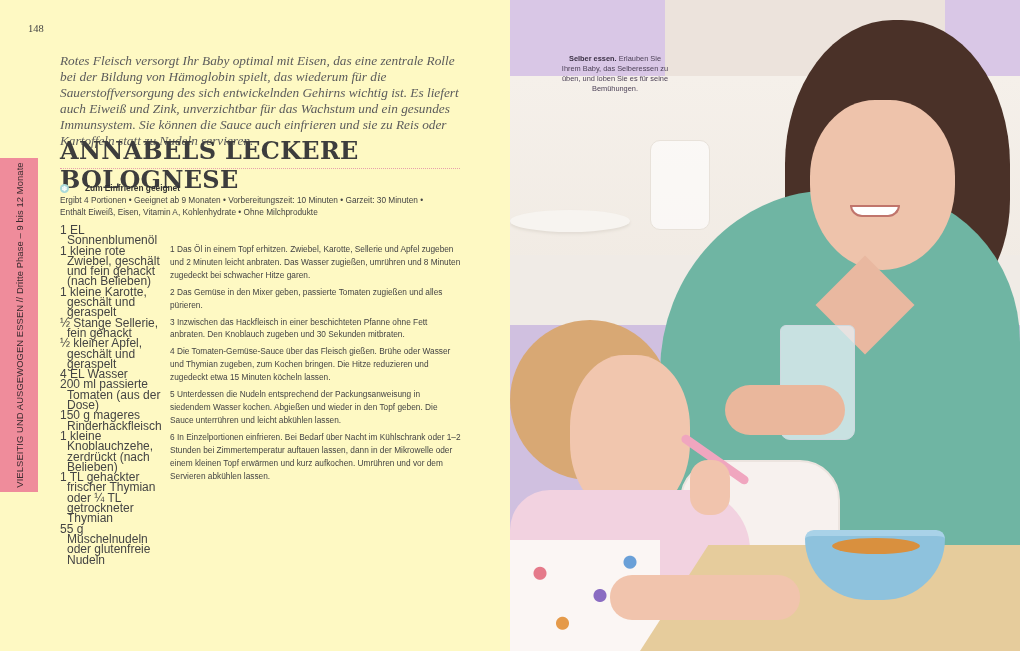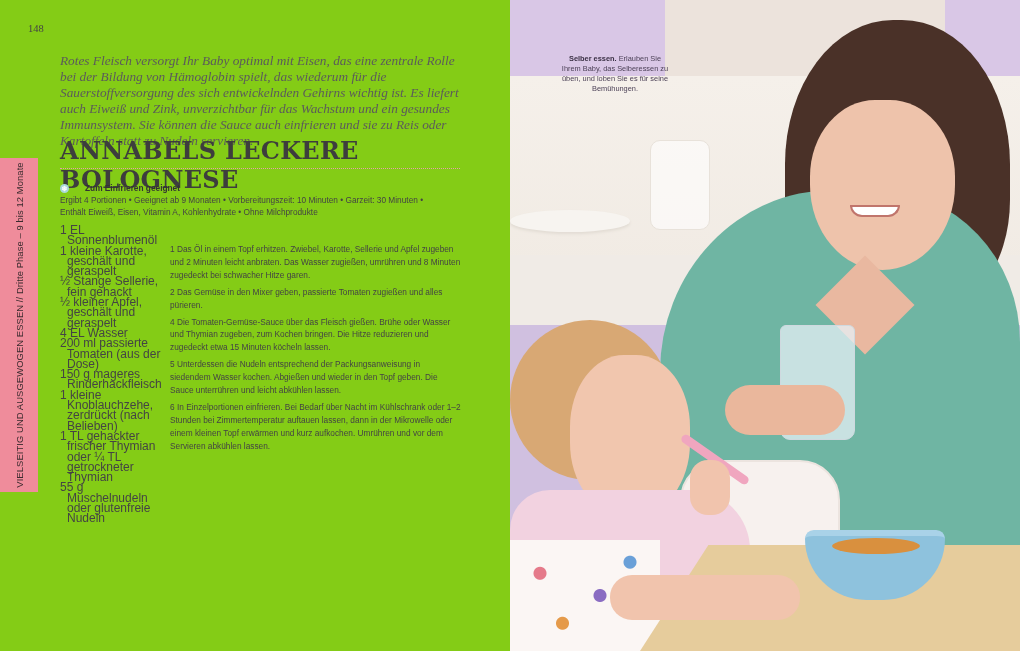--- a/index.html
+++ b/index.html
@@ -1,19 +1,19 @@
 <!DOCTYPE html>
 <html><head>
   <meta charset="utf-8">
   <style>
     * { box-sizing: border-box; margin: 0; padding: 0; }
     html, body { width: 1020px; height: 651px; overflow: hidden; background: #ffffff; }
     body { position: relative; font-family: "Liberation Sans", sans-serif; color: #3a3a3a; }
 
-    .left-page { position: absolute; left: 0; top: 0; width: 510px; height: 651px; background: #84cc16; }
+    .left-page { position: absolute; left: 0; top: 0; width: 510px; height: 651px; background: #fef9c3; }
     .page-number { position: absolute; left: 28px; top: 23px; font-family: "Liberation Serif", serif; font-size: 10.5px; color: #444; }
 
     .side-tab { position: absolute; left: 0; top: 158px; width: 38px; height: 334px; background: #ef8c9b; }
     .side-tab-text {
       position: absolute; left: 19px; top: 167px;
       transform: translate(-50%, -50%) rotate(-90deg);
       white-space: nowrap; font-size: 9.4px; color: #3a2a2e; letter-spacing: 0.1px;
     }
 
     .intro {
@@ -71,34 +71,36 @@
     <div class="freeze-row">
       <span class="snow-icon">❄</span>
       <span>Zum Einfrieren geeignet</span>
     </div>
     <div>Ergibt 4 Portionen  •  Geeignet ab 9 Monaten  •  Vorbereitungszeit: 10 Minuten  •  Garzeit: 30 Minuten  •</div>
     <div>Enthält Eiweiß, Eisen, Vitamin A, Kohlenhydrate  •  Ohne Milchprodukte</div>
   </div>
 
   <ul class="ingredients">
     <li>1 EL Sonnenblumenöl</li>
+    <li>1 kleine rote Zwiebel, geschält und fein gehackt (nach Belieben)</li>
     <li>1 kleine Karotte, geschält und geraspelt</li>
     <li>½ Stange Sellerie, fein gehackt</li>
     <li>½ kleiner Apfel, geschält und geraspelt</li>
     <li>4 EL Wasser</li>
     <li>200 ml passierte Tomaten (aus der Dose)</li>
     <li>150 g mageres Rinderhackfleisch</li>
     <li>1 kleine Knoblauchzehe, zerdrückt (nach Belieben)</li>
     <li>1 TL gehackter frischer Thymian oder ¼ TL getrockneter Thymian</li>
     <li>55 g Muschelnudeln oder glutenfreie Nudeln</li>
   </ul>
 
   <ol class="steps">
     <li>1 Das Öl in einem Topf erhitzen. Zwiebel, Karotte, Sellerie und Apfel zugeben und 2 Minuten leicht anbraten. Das Wasser zugießen, umrühren und 8 Minuten zugedeckt bei schwacher Hitze garen.</li>
     <li>2 Das Gemüse in den Mixer geben, passierte Tomaten zugießen und alles pürieren.</li>
+    <li>3 Inzwischen das Hackfleisch in einer beschichteten Pfanne ohne Fett anbraten. Den Knoblauch zugeben und 30 Sekunden mitbraten.</li>
     <li>4 Die Tomaten-Gemüse-Sauce über das Fleisch gießen. Brühe oder Wasser und Thymian zugeben, zum Kochen bringen. Die Hitze reduzieren und zugedeckt etwa 15 Minuten köcheln lassen.</li>
     <li>5 Unterdessen die Nudeln entsprechend der Packungsanweisung in siedendem Wasser kochen. Abgießen und wieder in den Topf geben. Die Sauce unterrühren und leicht abkühlen lassen.</li>
     <li>6 In Einzelportionen einfrieren. Bei Bedarf über Nacht im Kühlschrank oder 1–2 Stunden bei Zimmertemperatur auftauen lassen, dann in der Mikrowelle oder einem kleinen Topf erwärmen und kurz aufkochen. Umrühren und vor dem Servieren abkühlen lassen.</li>
   </ol>
 </div>
 
 <div class="photo">
 
   <div class="ph" style="left:0;top:0;width:510px;height:80px;background:#d9c7e6;"></div>
   <div class="ph" style="left:155px;top:0;width:280px;height:76px;background:#ece3dc;"></div>

